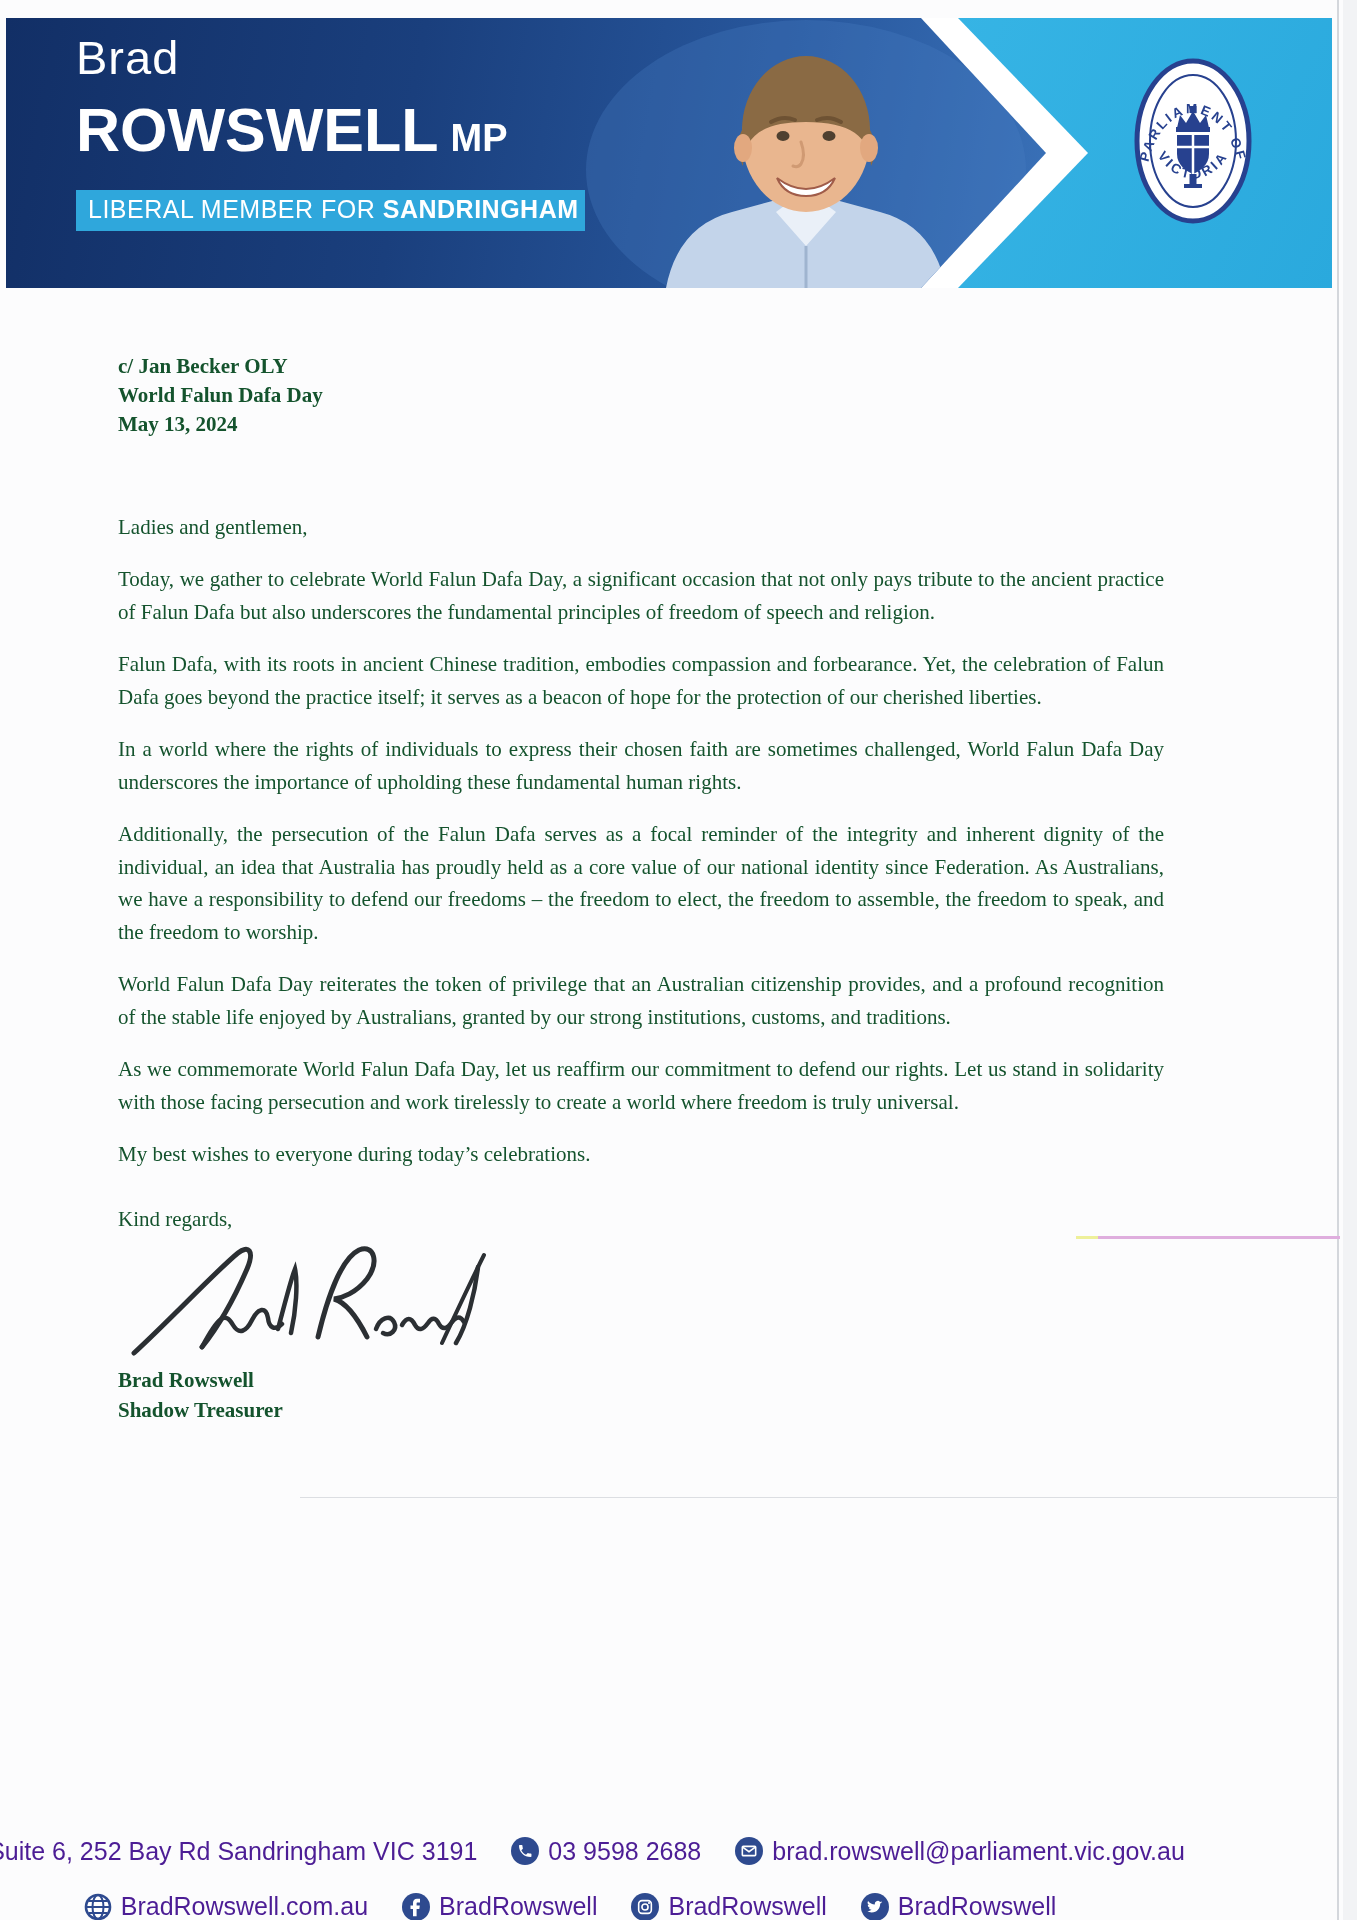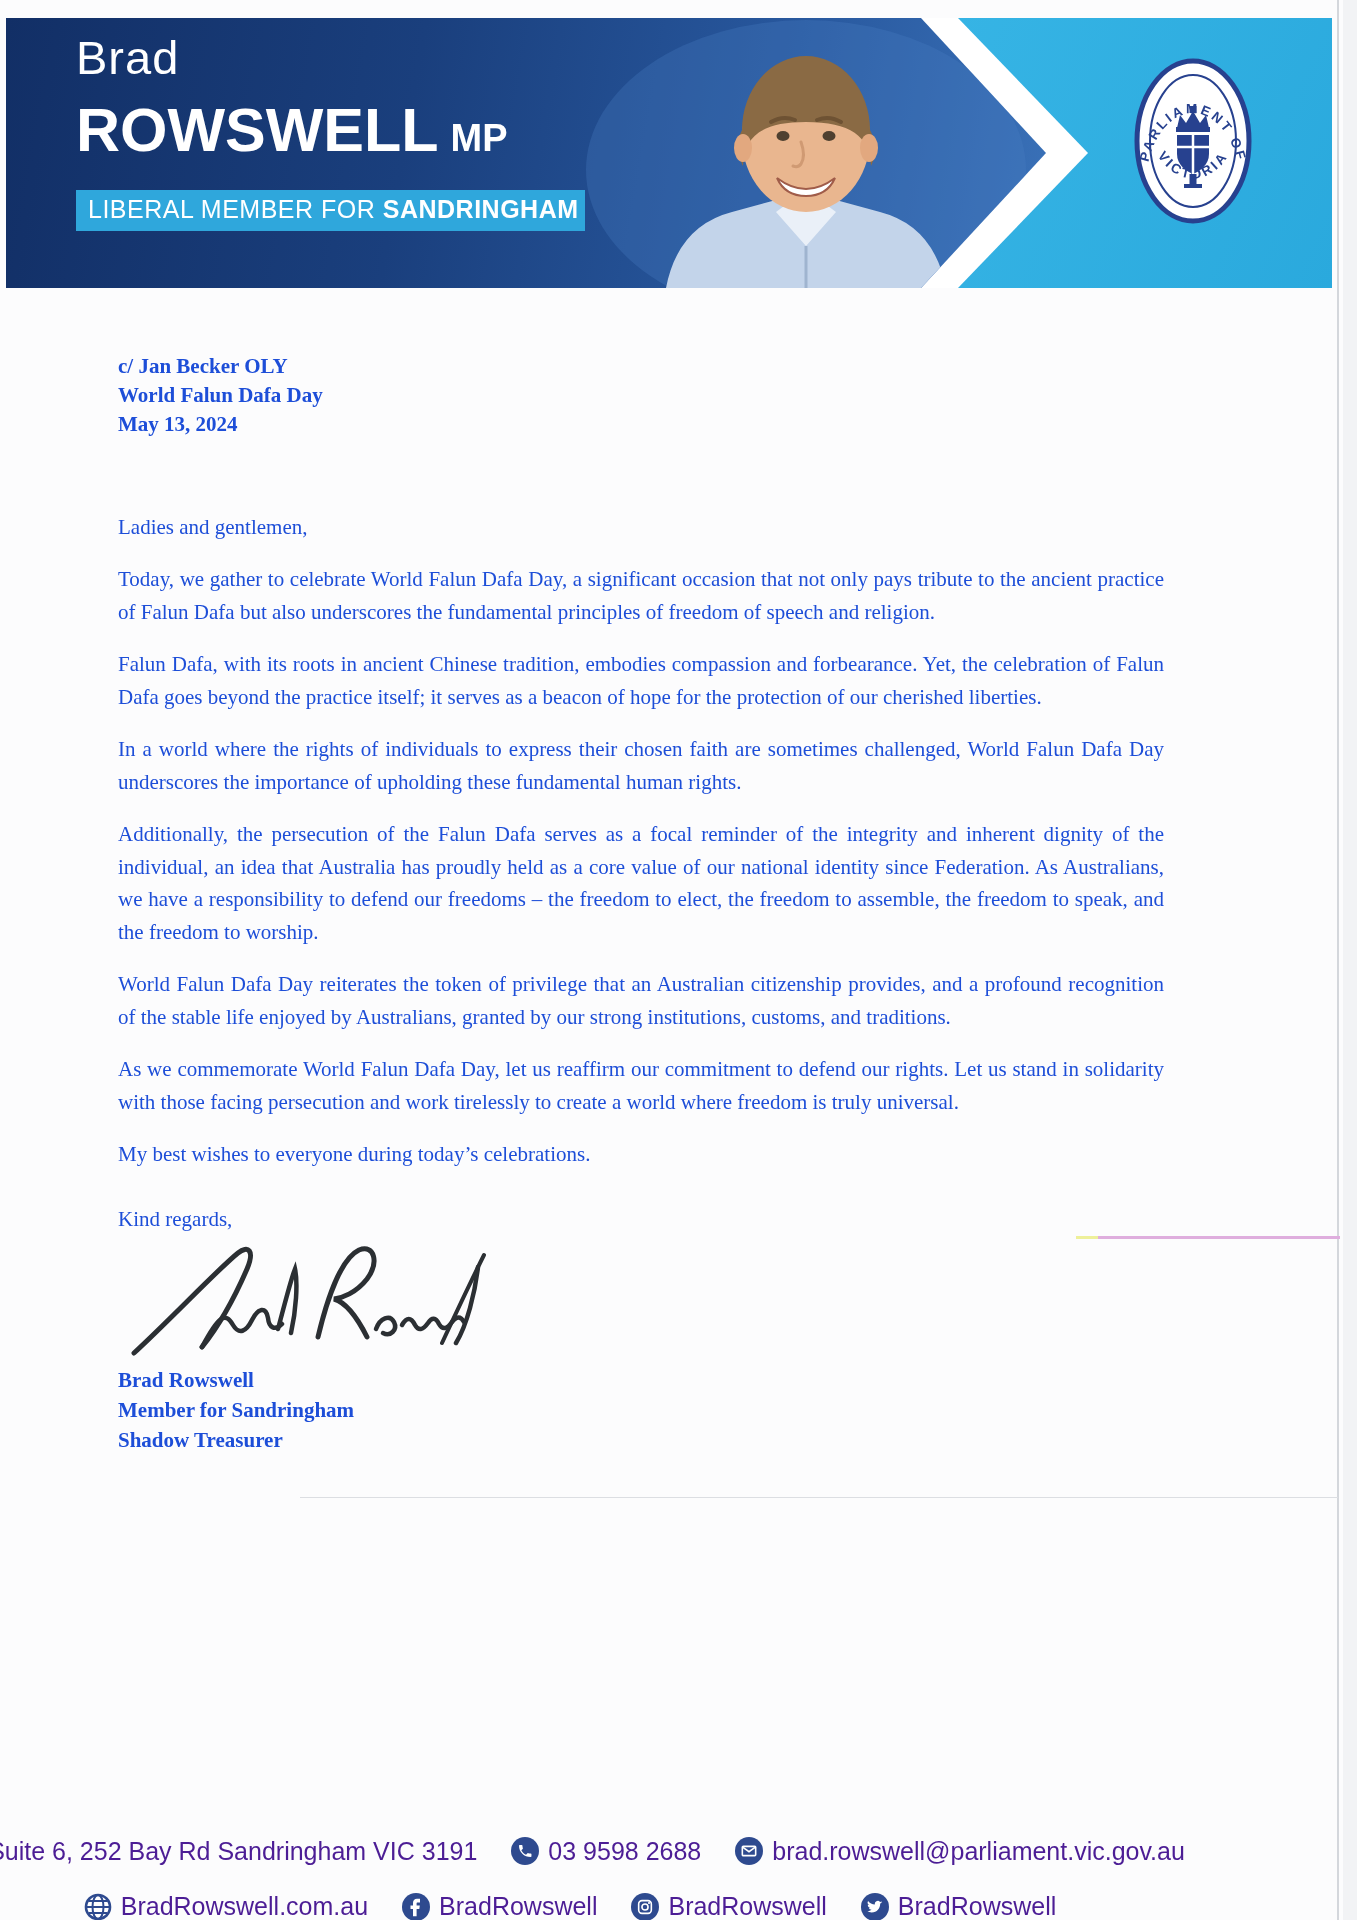--- a/index.html
+++ b/index.html
@@ -22,21 +22,21 @@
   .hdr-last-row{margin-top:16px;line-height:60px;white-space:nowrap;}
   .hdr-last{font-size:61px;font-weight:800;letter-spacing:0;}
   .hdr-mp{font-size:38px;font-weight:800;margin-left:12px;}
   .hdr-bar{display:inline-block;margin-top:14px;background:#2fa7dc;color:#fff;
     padding:5px 6px 7px 12px;font-size:25px;letter-spacing:.5px;white-space:nowrap;}
   .hdr-bar b{font-weight:700;}
   .portrait{position:absolute;left:565px;bottom:0;}
   .seal{position:absolute;left:1128px;top:40px;}
   
   .letter{position:absolute;left:118px;top:352px;width:1046px;
-    font-family:"Liberation Serif","DejaVu Serif",serif;color:#1d4ed8;}
+    font-family:"Liberation Serif","DejaVu Serif",serif;color:#14532d;}
   .recipient div{font-weight:700;font-size:21px;line-height:29px;}
   .salutation{margin-top:72px;font-size:21px;line-height:32px;}
   .letter p{margin:20px 0 0 0;font-size:21px;line-height:32.5px;text-align:justify;}
   .closing{margin-top:32px;font-size:21px;line-height:32px;}
   .sig{margin:6px 0 0 8px;display:block;}
   .signoff div{font-weight:700;font-size:21px;line-height:30px;}
   .signoff{margin-top:6px;}
   
   .footer{position:absolute;left:0;width:1140px;color:#4c1d95;font-size:25px;margin-top:40px;}
   .frow{display:flex;justify-content:center;align-items:center;gap:34px;white-space:nowrap;}
@@ -142,21 +142,20 @@
     <path stroke-width="4.5" d="M76,106 C92,76 99,70 107,84 C113,94 120,91 126,79 C132,67 140,65 142,77 C143,87 149,90 156,83"></path>
     <path stroke-width="4.5" d="M152,88 C160,58 165,38 169,28 C172,42 170,70 165,92"></path>
     <path stroke-width="5" d="M192,96 C202,54 216,17 233,9 C249,3 253,22 241,38 C230,52 216,57 208,58 C222,62 233,80 241,96"></path>
     <path stroke-width="4.5" d="M250,88 C254,77 264,73 268,81 C272,89 264,96 257,92 M276,84 q7,-12 13,0 q5,9 13,-2 q6,-9 11,1 q5,9 13,-2 q7,-9 12,0"></path>
     <path stroke-width="4.5" d="M352,26 C349,52 341,84 330,102"></path>
     <path stroke-width="4" d="M316,102 C330,72 345,40 358,14"></path>
   </svg>
 
   <div class="signoff">
     <div>Brad Rowswell</div>
-    <div>Member for Sandringham</div>
     <div>Shadow Treasurer</div>
   </div>
 </div>
 
 <div class="footer frow frow1">
   <div class="fitem">
     <svg width="24" height="30" viewBox="0 0 24 30">
       <path d="M12 1a10.5 10.5 0 0 0-10.5 10.5C1.5 19 12 29 12 29s10.5-10 10.5-17.5A10.5 10.5 0 0 0 12 1z" fill="#2e4a8f"></path>
       <circle cx="12" cy="11.5" r="4" fill="#ffffff"></circle>
     </svg>

